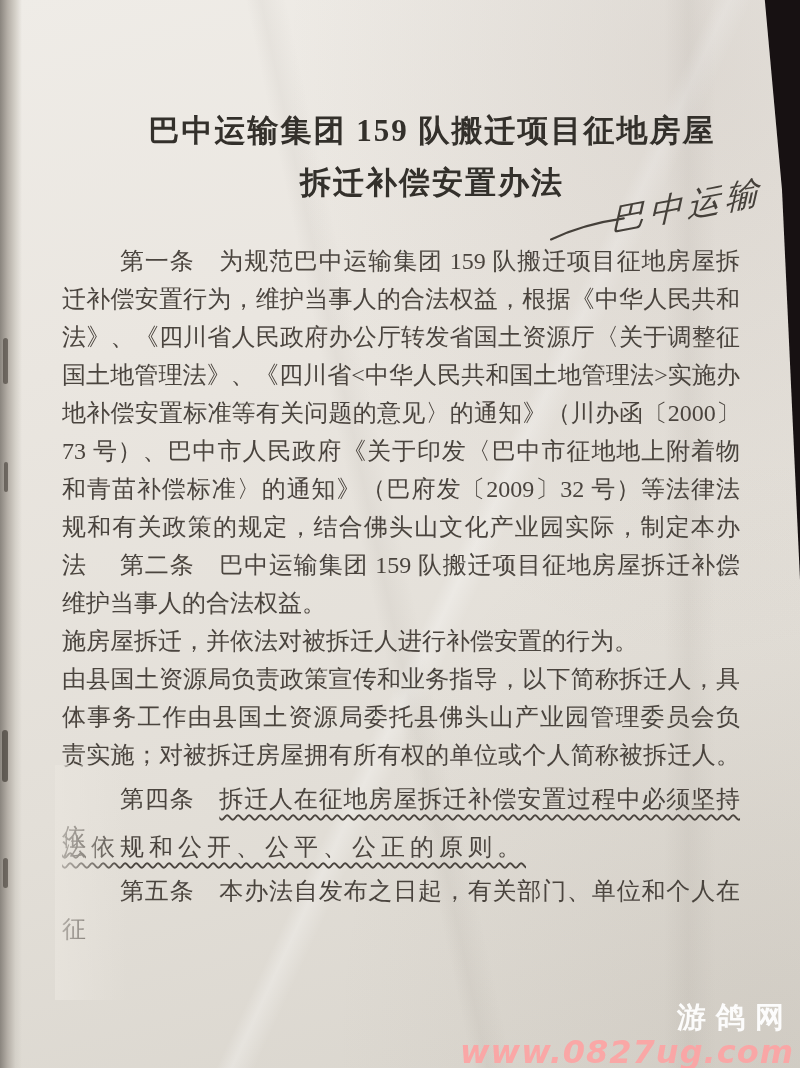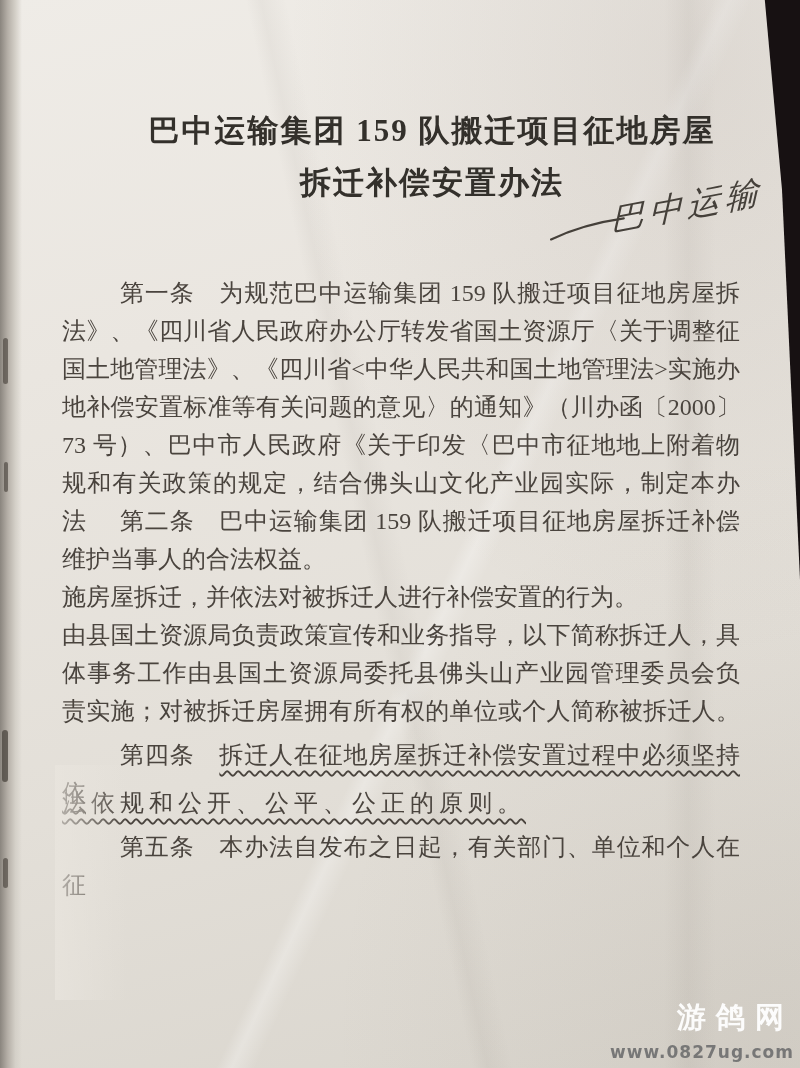--- a/index.html
+++ b/index.html
@@ -42,21 +42,21 @@
     transform:rotate(-4deg);color:#45403a;
   }
   .signature svg{position:absolute;left:0;top:26px;}
   .sig-text{
     position:absolute;left:64px;top:2px;display:inline-block;
     font-size:33px;font-style:italic;letter-spacing:5px;
     transform:skewX(-10deg) rotate(-7deg);
   }
   .bodytext{
     position:absolute;left:62px;top:242px;width:678px;
-    font-size:24px;color:#4a443e;margin-top:32px;
+    font-size:24px;color:#4a443e;
   }
   .line{height:38px;line-height:38px;}
   .j{text-align:justify;text-align-last:justify;}
   .ind{text-indent:58px;}
   .wavy{
     text-decoration:underline;
     text-decoration-style:wavy;
     text-decoration-color:#4a443e;
     text-decoration-thickness:1.5px;
     text-underline-offset:7px;
@@ -68,21 +68,21 @@
     position:absolute;left:55px;top:765px;width:72px;height:235px;
     background:linear-gradient(to right, rgba(233,229,222,.72), rgba(233,229,222,0));
     pointer-events:none;
   }
   .watermark{
     position:absolute;right:6px;bottom:2px;text-align:right;
     color:#ffffff;font-family:"DejaVu Sans","Liberation Sans",sans-serif;
     font-weight:bold;opacity:.95;
   }
   .wm-name{font-size:29px;line-height:42px;letter-spacing:10px;}
-  .wm-url{font-size:17px;line-height:28px;letter-spacing:1px;color:#737373;}
+  .wm-url{font-size:32px;line-height:28px;font-style:italic;letter-spacing:1px;color:#fca5a5;}
 </style>
 </head>
 <body>
 
 <div class="paper">
 
   <div class="edge-strip"></div>
   <div class="smudge s1"></div>
   <div class="smudge s2"></div>
   <div class="smudge s3"></div>
@@ -93,24 +93,26 @@
 
   <div class="signature">
     <svg width="80" height="26" viewBox="0 0 80 26">
       <path d="M2 22 C 22 14, 48 8, 76 6" fill="none" stroke="#45403a" stroke-width="2.2" stroke-linecap="round"></path>
     </svg>
     <span class="sig-text">巴中运输</span>
   </div>
 
   <div class="bodytext">
     <div class="line j ind"><span>第一条　</span><span>为规范巴中运输集团 159 队搬迁项目征地房屋拆</span></div>
+    <div class="line j"><span>迁补偿安置行为，维护当事人的合法权益，根据《中华人民共和</span></div>
     <div class="line j"><span>法》、《四川省人民政府办公厅转发省国土资源厅〈关于调整征</span></div>
     <div class="line j"><span>国土地管理法》、《四川省&lt;中华人民共和国土地管理法&gt;实施办</span></div>
     <div class="line j"><span>地补偿安置标准等有关问题的意见〉的通知》（川办函〔2000〕</span></div>
     <div class="line j"><span>73 号）、巴中市人民政府《关于印发〈巴中市征地地上附着物</span></div>
+    <div class="line j"><span>和青苗补偿标准〉的通知》（巴府发〔2009〕32 号）等法律法</span></div>
     <div class="line j"><span>规和有关政策的规定，结合佛头山文化产业园实际，制定本办法。</span></div>
     <div class="line j ind"><span>第二条　</span><span>巴中运输集团 159 队搬迁项目征地房屋拆迁补偿</span></div>
     <div class="line"><span>维护当事人的合法权益。</span></div>
     <div class="line"><span>施房屋拆迁，并依法对被拆迁人进行补偿安置的行为。</span></div>
     <div class="line j"><span>由县国土资源局负责政策宣传和业务指导，以下简称拆迁人，具</span></div>
     <div class="line j"><span>体事务工作由县国土资源局委托县佛头山产业园管理委员会负</span></div>
     <div class="line j"><span>责实施；对被拆迁房屋拥有所有权的单位或个人简称被拆迁人。</span></div>
     <div class="line j ind g6"><span>第四条　</span><span class="wavy">拆迁人在征地房屋拆迁补偿安置过程中必须坚持依</span></div>
     <div class="line g10"><span class="wavy sp">法依规和公开、公平、公正的原则。</span></div>
     <div class="line j ind g6"><span>第五条　</span><span>本办法自发布之日起，有关部门、单位和个人在征</span></div>

